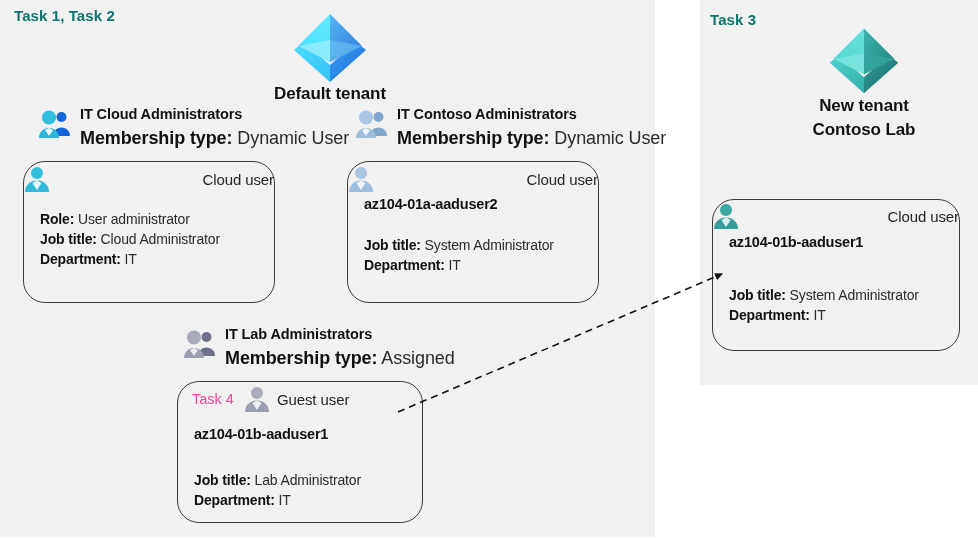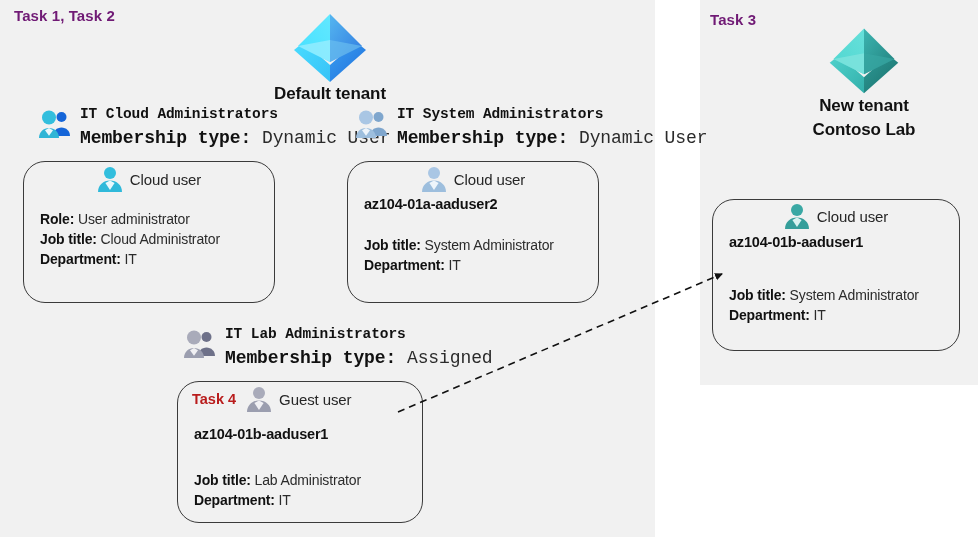--- a/index.html
+++ b/index.html
@@ -22,21 +22,21 @@
     background: #f1f1f1;
   }
   #panel-left  { left: 0;   top: 0; width: 655px; height: 537px; }
   #panel-right { left: 700px; top: 0; width: 278px; height: 385px; }
 
   
   .task-label {
     position: absolute;
     font-size: 15px;
     font-weight: bold;
-    color: #701a75;
+    color: #0f766e;
     letter-spacing: 0.1px;
     white-space: nowrap;
   }
   #task-12 { left: 14px;  top: 7px; }
   #task-3  { left: 710px; top: 11px; }
 
   
   .tenant { position: absolute; text-align: center; }
   .tenant-name {
     font-size: 17px;
@@ -50,21 +50,21 @@
   #tenant-new     { left: 739px; top: 26px; width: 250px; }
   .tenant-icon { display: block; margin: 0 auto; }
 
   
   .group {
     position: absolute;
     display: flex;
     align-items: flex-start;
   }
   .group-icon { flex: 0 0 auto; margin-top: 4px; }
-  .group-text { margin-left: 8px; font-family: Liberation Mono, monospace; }
+  .group-text { margin-left: 8px; }
   .group-name {
     font-size: 14.5px;
     font-weight: bold;
     color: #111;
     white-space: nowrap;
     line-height: 1.35;
     letter-spacing: -0.1px;
   }
   .group-meta {
     font-size: 18px;
@@ -91,25 +91,25 @@
   #card-user2 { left: 347px; top: 161px; width: 252px; height: 142px; }
   #card-user3 { left: 712px; top: 199px; width: 248px; height: 152px; }
   #card-guest { left: 177px; top: 381px; width: 246px; height: 142px; }
 
   .card-head {
     display: flex;
     align-items: center;
     height: 34px;
     padding-left: 14px;
   }
-  .card-head.centered { justify-content: center; padding-left: 0; }
+  .card-head.centered { justify-content: space-between; padding-left: 0; }
   .card-head .task-inline {
     font-size: 14.5px;
-    font-weight: bold;
-    color: #b91c1c;
+    font-weight: normal;
+    color: #ec4899;
     margin-right: 10px;
   }
   .card-head .usr-icon { flex: 0 0 auto; }
   .card-head .usr-kind {
     font-size: 15px;
     color: #262626;
     margin-left: 7px;
     white-space: nowrap;
     letter-spacing: -0.1px;
   }
@@ -242,21 +242,21 @@
 
 <div class="group" id="group-system">
   <svg class="group-icon" width="34" height="30" viewBox="0 0 34 30">
     <circle cx="23.5" cy="8" r="5" fill="#7fa6cd"></circle>
     <path d="M15 27c0-5 3.8-8.5 8.5-8.5S32 22 32 27z" fill="#7fa6cd"></path>
     <circle cx="11" cy="8.5" r="7" fill="#a9c6e4"></circle>
     <path d="M1 29c0-6 4.5-10 10-10s10 4 10 10z" fill="#9dbedd"></path>
     <path d="M11 19l-4 2.2 4 5.5 4-5.5z" fill="#eef4fa"></path>
   </svg>
   <div class="group-text">
-    <div class="group-name">IT System Administrators</div>
+    <div class="group-name">IT Contoso Administrators</div>
     <div class="group-meta">
       <b>Membership type:</b>
       <span>Dynamic User</span>
     </div>
   </div>
 </div>
 
 <div class="group" id="group-lab">
   <svg class="group-icon" width="34" height="30" viewBox="0 0 34 30">
     <circle cx="23.5" cy="8" r="5" fill="#6e7189"></circle>

